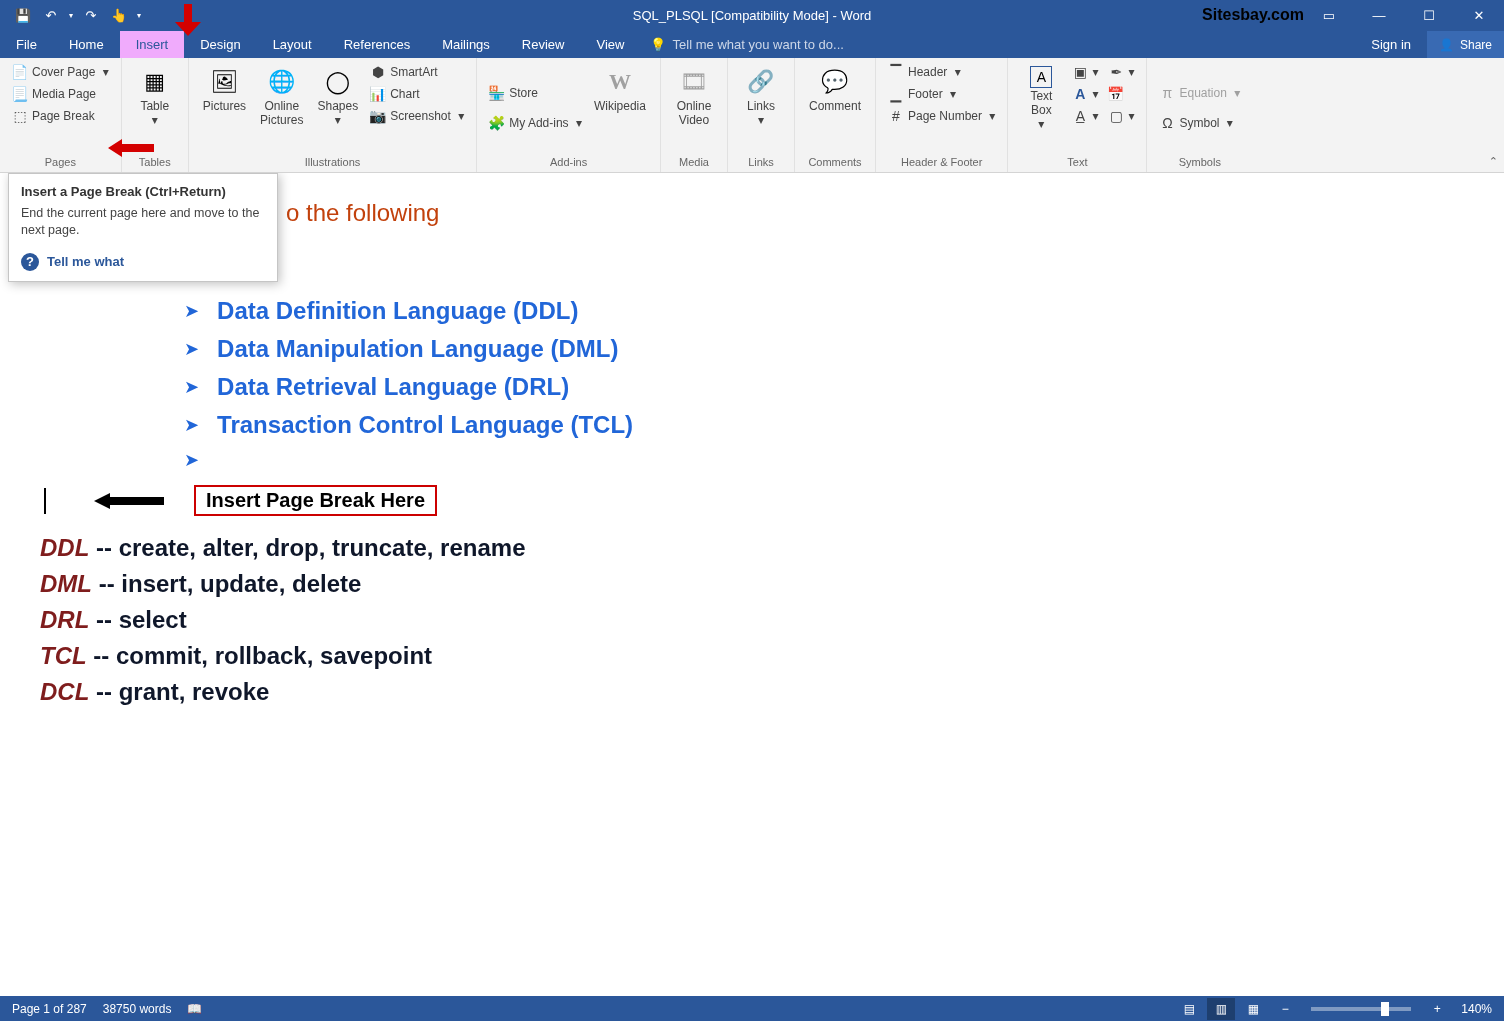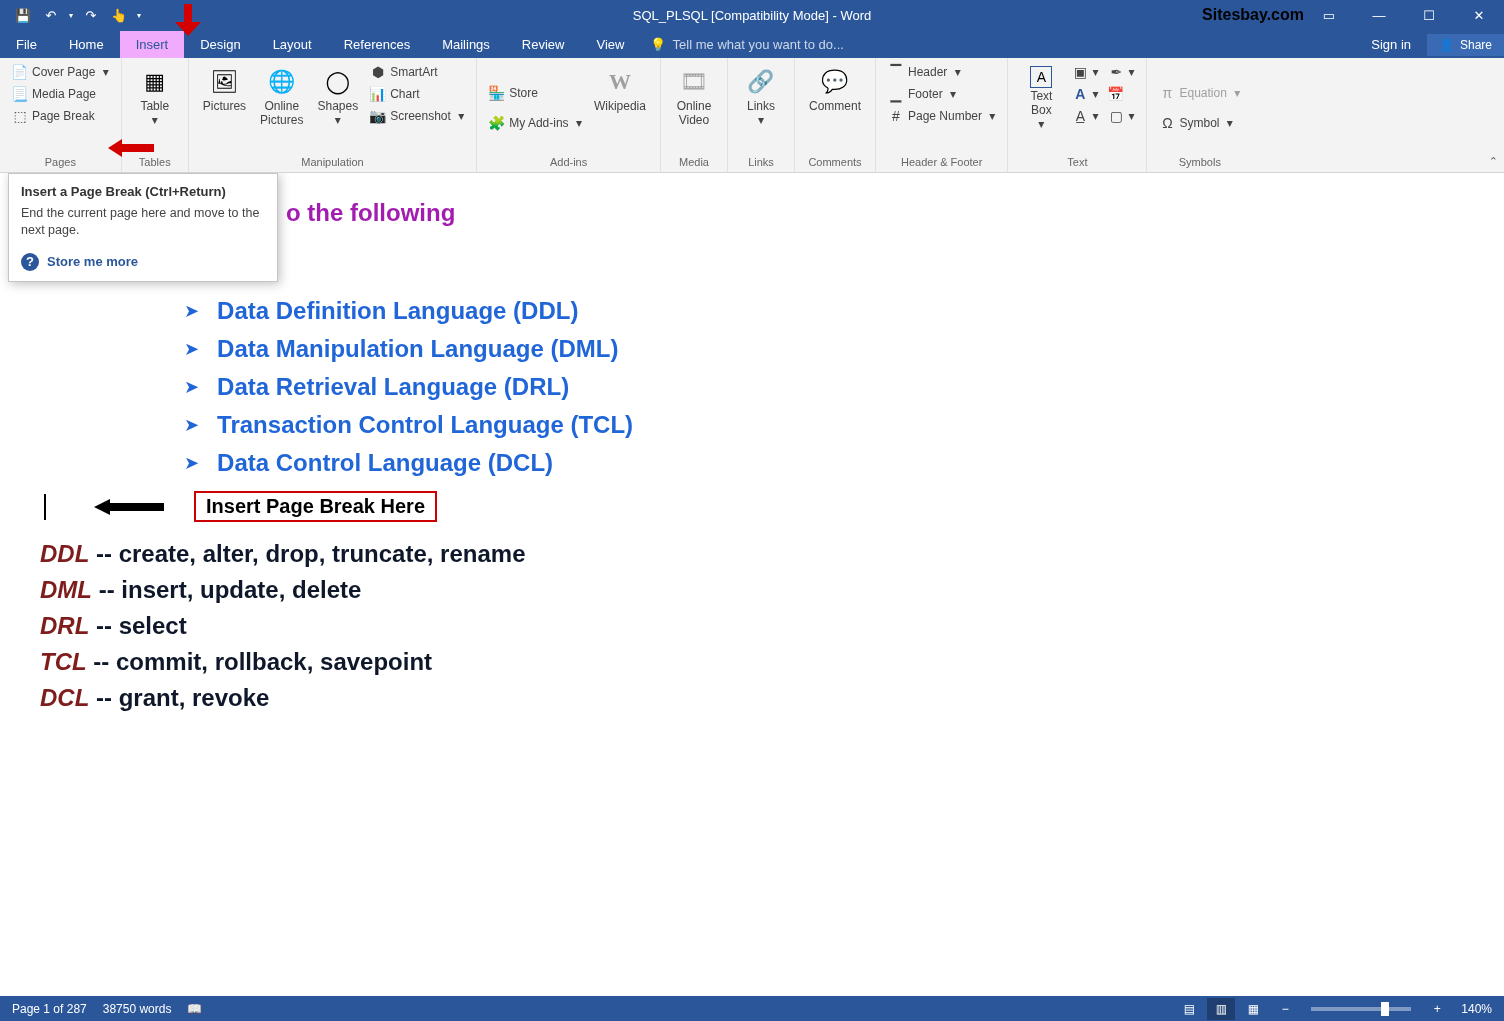--- a/index.html
+++ b/index.html
@@ -8,41 +8,41 @@
 .qat { display:flex; align-items:center; gap:2px; padding-left:10px; }
 .qat .btn { width:26px; height:26px; display:flex; align-items:center; justify-content:center; font-size:13px; }
 .title-center { position:absolute; left:50%; transform:translateX(-50%); font-size:13px; white-space:nowrap;text-align:right; }
 .title-right { position:absolute; right:0; display:flex; align-items:center; height:100%; }
 .title-right .win-btn { width:50px; height:30px; display:flex; align-items:center; justify-content:center; font-size:13px; }
 .sitesbay { position:absolute; right:200px; color:#000; font-weight:bold; font-size:16px; }
 .menubar { background:#2b579a; height:28px; display:flex; align-items:flex-end; color:#fff; }
 .menu-item { padding:6px 16px; font-size:13px; cursor:pointer; }
 .menu-item.active { background:#f0abfc; color:#2b579a; }
 .tellme { color:#cdd7e8; padding:6px 10px; font-size:13px; display:flex; align-items:center; gap:6px; }
-.menu-right { margin-left:auto; display:flex; align-items:center; }
+.menu-right { margin-left:auto; display:flex; }
 .menu-right .share { display:flex; align-items:center; gap:6px; background:#396ab3; padding:4px 12px; }
 .ribbon { background:#f3f3f3; border-bottom:1px solid #d4d4d4; height:115px; display:flex; position:relative; }
 .group { border-right:1px solid #e1e1e1; padding:4px 8px 2px 8px; display:flex; flex-direction:column; justify-content:space-between; height:100%; }
 .group-body { display:flex; gap:2px; flex:1; }
 .group-label { text-align:center; color:#666; font-size:11px; padding:2px 0; }
 .vbtn { display:flex; flex-direction:column; align-items:center; justify-content:flex-start; padding:4px 6px; gap:2px; min-width:50px; }
 .vbtn .icn { width:32px; height:32px; display:flex; align-items:center; justify-content:center; font-size:22px; }
 .vbtn .lbl { font-size:12px; color:#444; text-align:center; line-height:1.15; }
 .smbtn { display:flex; align-items:center; gap:4px; padding:2px 4px; font-size:12px; color:#444; white-space:nowrap; }
 .smbtn .icn { width:16px; height:16px; display:flex; align-items:center; justify-content:center; font-size:14px; }
 .vcol { display:flex; flex-direction:column; gap:2px; }
 .collapse-caret { position:absolute; right:6px; bottom:4px; color:#666; font-size:11px; }
 .doc-area { position:relative; background:#fff; height:calc(100% - 30px - 28px - 115px - 25px); overflow:hidden; }
 .tooltip-box { position:absolute; left:8px; top:0; width:270px; background:#fff; border:1px solid #c5c5c5; box-shadow:2px 2px 10px rgba(0,0,0,0.25); padding:10px 12px 10px 12px; z-index:20; }
 .tooltip-box .tt-title { font-weight:bold; font-size:13px; color:#333; margin-bottom:6px; }
 .tooltip-box .tt-body { font-size:12.5px; color:#444; line-height:1.35; margin-bottom:14px; }
 .tooltip-box .tt-more { display:flex; align-items:center; gap:8px; color:#2b579a; font-size:13px; font-weight:600; }
 .tooltip-box .tt-more .q { width:18px; height:18px; border-radius:50%; background:#2b579a; color:#fff; display:flex; align-items:center; justify-content:center; font-size:13px; font-weight:bold; }
 .content { padding:26px 30px 0 34px; font-family:Verdana,Geneva,sans-serif; }
-.heading-partial { color:#a21caf; font-weight:bold; font-size:24px; margin-left:252px; margin-bottom:70px; }
+.heading-partial { color:#c2410c; font-weight:normal; font-size:24px; margin-left:252px; margin-bottom:70px; }
 .bullet-line { display:flex; align-items:center; gap:18px; margin:10px 0 10px 150px; }
 .bullet-line .arrow { color:#2166d8; font-size:18px; }
 .bullet-line .txt { color:#2166d8; font-weight:bold; font-size:24px; }
 .insert-row { display:flex; align-items:center; margin:14px 0 18px 10px;gap:20px; }
 .cursor-bar { width:2px; height:26px; background:#000; margin-right:28px; }
 .black-arrow { width:70px; height:16px; margin-right:10px; display:flex; align-items:center; }
 .insert-box { border:2px solid #c00; padding:2px 10px; font-weight:bold; font-size:20px; color:#000; }
 .code-line { font-size:24px; font-weight:bold; margin:8px 0 8px 6px; }
 .code-line .red { color:#7f1d1d;font-style:italic; }
 .code-line .blue { color:#0f172a; }
@@ -161,21 +161,21 @@
             <span class="icn">⬢</span>
             <span>SmartArt</span>
           </div>
         <div class="smbtn">
             <span class="icn">📊</span>
             <span>Chart</span>
           </div>
         <div class="smbtn"><span class="icn">📷</span><span>Screenshot</span>&nbsp;▾</div>
       </div>
     </div>
-    <div class="group-label">Manipulation</div>
+    <div class="group-label">Illustrations</div>
   </div>
 
   <div class="group" style="color:#a0a0a0;">
     <div class="group-body">
       <div class="vcol" style="justify-content:center;gap:10px;">
         <div class="smbtn">
             <span class="icn">🏪</span>
             <span>Store</span>
           </div>
         <div class="smbtn"><span class="icn">🧩</span><span>My Add-ins</span>&nbsp;▾</div>
@@ -263,21 +263,21 @@
   <div class="collapse-caret">⌃</div>
 </div>
 
 <div class="doc-area">
 
   <div class="tooltip-box">
     <div class="tt-title">Insert a Page Break (Ctrl+Return)</div>
     <div class="tt-body">End the current page here and move to the next page.</div>
     <div class="tt-more">
       <span class="q">?</span>
-      <span>Store me more</span>
+      <span>Tell me what</span>
     </div>
   </div>
 
   <div class="content">
     <div class="heading-partial">o the following</div>
 
     <div class="bullet-line">
         <span class="arrow">➤</span>
         <span class="txt">Data Definition Language (DDL)</span>
       </div>
@@ -288,21 +288,20 @@
     <div class="bullet-line">
         <span class="arrow">➤</span>
         <span class="txt">Data Retrieval Language (DRL)</span>
       </div>
     <div class="bullet-line">
         <span class="arrow">➤</span>
         <span class="txt">Transaction Control Language (TCL)</span>
       </div>
     <div class="bullet-line">
         <span class="arrow">➤</span>
-        <span class="txt">Data Control Language (DCL)</span>
       </div>
 
     <div class="insert-row">
       <div class="cursor-bar"></div>
       <div class="black-arrow">
         <svg width="70" height="16">
             <polygon points="0,8 16,0 16,4 70,4 70,12 16,12 16,16" fill="#000"></polygon>
           </svg>
       </div>
       <div class="insert-box">Insert Page Break Here</div>

